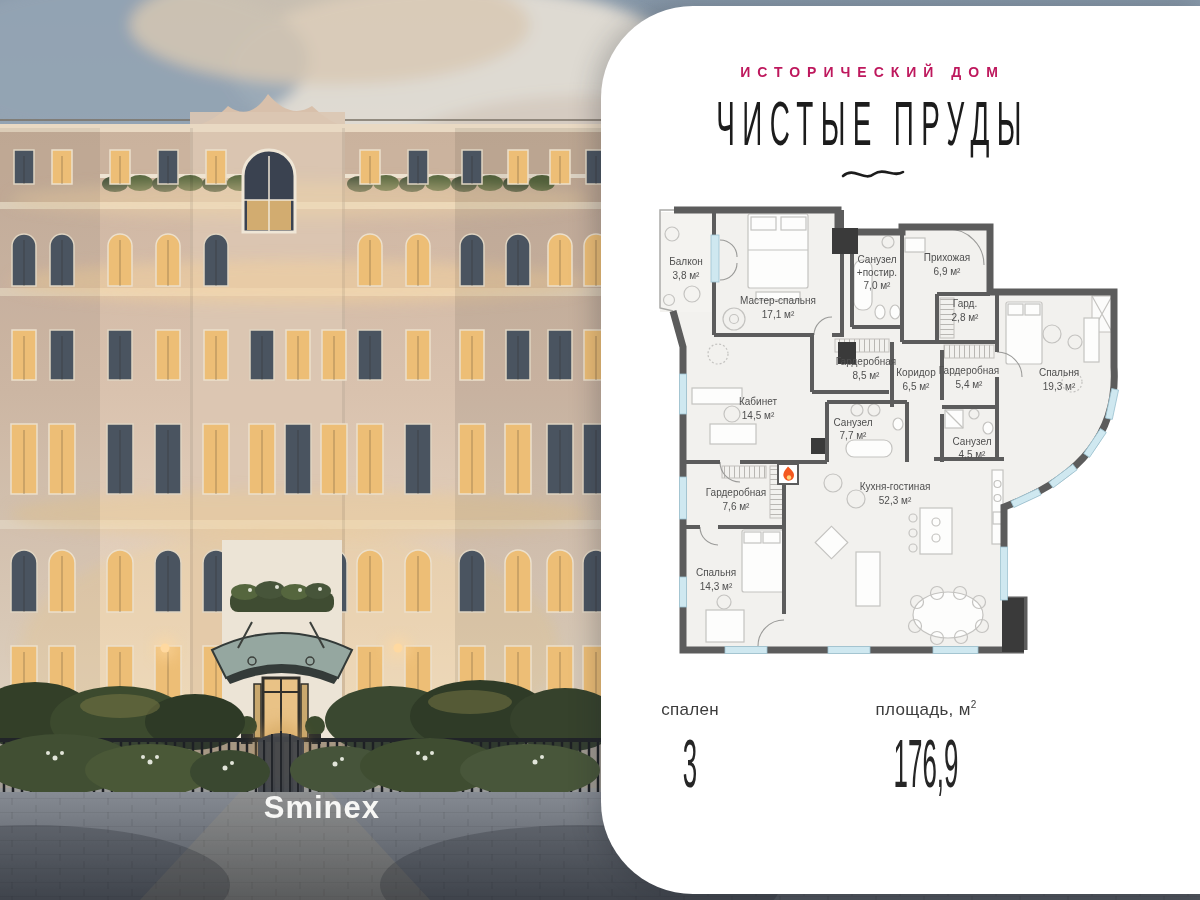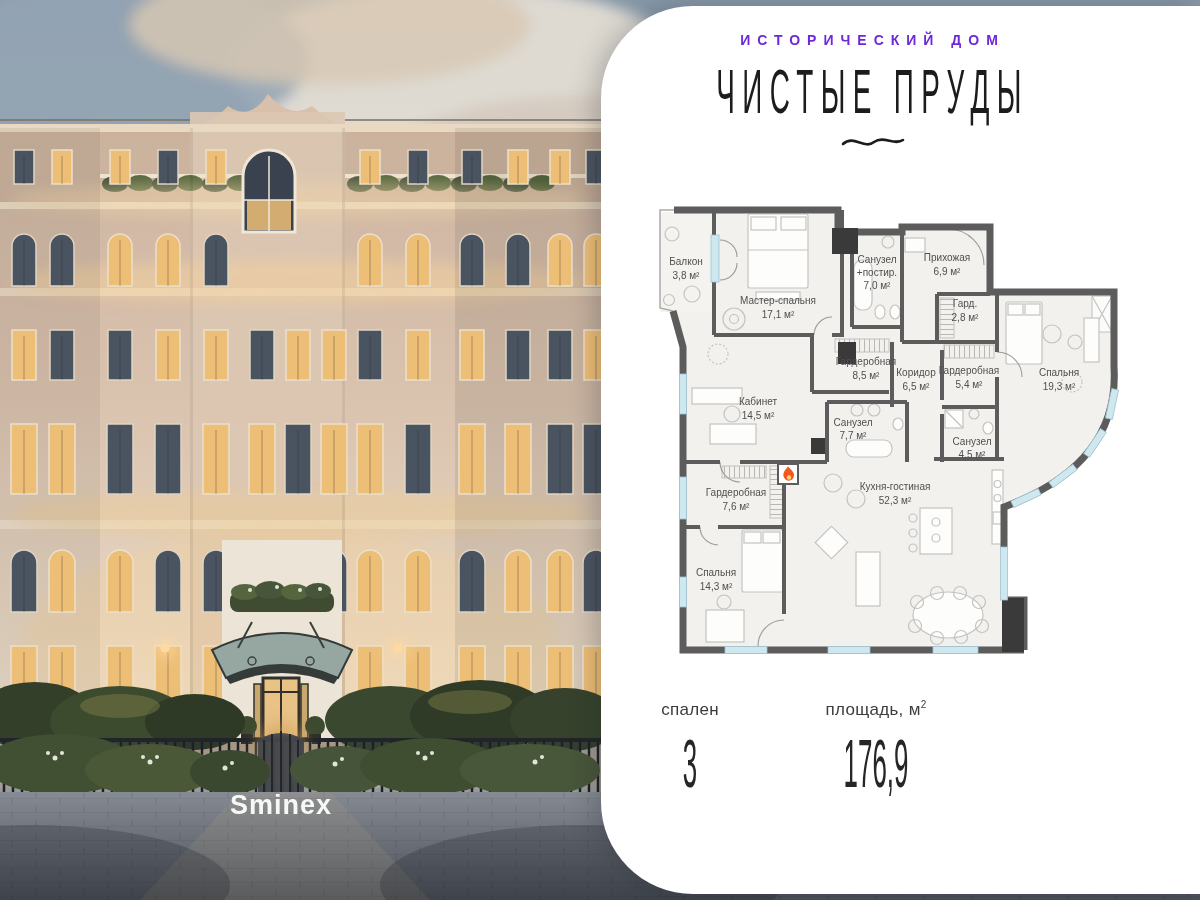--- a/index.html
+++ b/index.html
@@ -1,24 +1,24 @@
 <!DOCTYPE html>
 <html style="--wall: #5c5c5c; --window: #cfe8f0; --flame: #f4581f; --accent_warm: #edbe76; --panel: #ffffff;"><head>
 <meta charset="utf-8">
 <style>
   html,body{margin:0;padding:0;background:#e9e9e9;}
   .page{position:relative;width:1200px;height:900px;overflow:hidden;background:#fff;
         font-family:"Liberation Sans",sans-serif;}
   .photo{position:absolute;left:0;top:0;width:1200px;height:900px;}
-  .brand{position:absolute;left:230px;top:790px;width:150px;text-align:left;
-         font-size:27px;font-weight:600;letter-spacing:1px;color:#f7f7f5;z-index:2;}
+  .brand{position:absolute;left:230px;top:790px;width:150px;text-align:right;
+         font-size:31px;font-weight:600;letter-spacing:1px;color:#f7f7f5;z-index:2;}
   .panel{position:absolute;left:601px;top:6px;width:601px;height:888px;background:#ffffff;
          border-radius:92px 0 0 92px;z-index:3;box-shadow:-6px 0 26px rgba(30,35,45,.25);}
   .head-wrap{position:absolute;left:600px;top:0;width:545px;text-align:center;z-index:4;}
-  .eyebrow{margin-top:32px;font-size:14px;font-weight:700;letter-spacing:7px;color:#6d28d9;}
+  .eyebrow{margin-top:64px;font-size:14px;font-weight:700;letter-spacing:7px;color:#be185d;}
   .title{margin-top:24px;font-size:34px;font-weight:400;letter-spacing:9px;color:#1c1c1c;
          transform:scale(0.82,1.85);transform-origin:50% 50%;white-space:nowrap;}
   .squiggle{display:block;margin:22px auto 0;}
   .plan-svg{position:absolute;left:652px;top:202px;z-index:4;}
   .stats{position:absolute;left:0;top:0;width:1200px;height:900px;z-index:4;pointer-events:none;}
   .stat{position:absolute;top:699px;width:220px;transform:translateX(-50%);text-align:center;}
   .stat-label{font-size:17px;color:#3c3c3c;letter-spacing:.3px;}
   .stat-label sup{font-size:10px;}
   .stat-value{margin-top:4px;font-size:36px;font-weight:400;color:#262626;
               transform:scale(0.72,1.9);transform-origin:50% 0;}
@@ -567,19 +567,19 @@
       <text class="rtx" x="243" y="288">Кухня-гостиная</text>
       <text class="rtx" x="243" y="302">52,3 м²</text>
     </g>
   </svg>
 
   <div class="stats">
     <div class="stat" style="left:690px">
       <div class="stat-label"><span>спален</span><sup></sup></div>
       <div class="stat-value">3</div>
     </div>
-    <div class="stat" style="left:876px">
+    <div class="stat" style="left:926px">
       <div class="stat-label"><span>площадь, м</span><sup>2</sup></div>
       <div class="stat-value">176,9</div>
     </div>
   </div>
 
 </div>
 
 </body></html>

